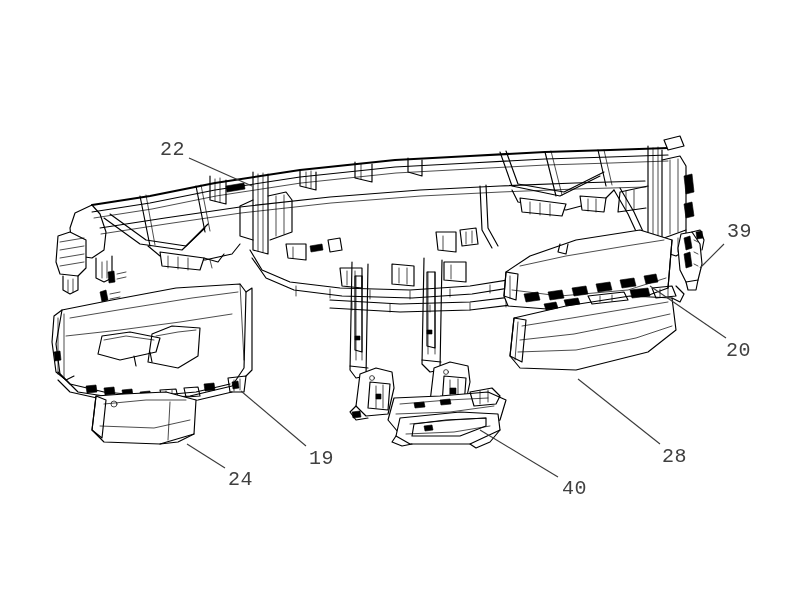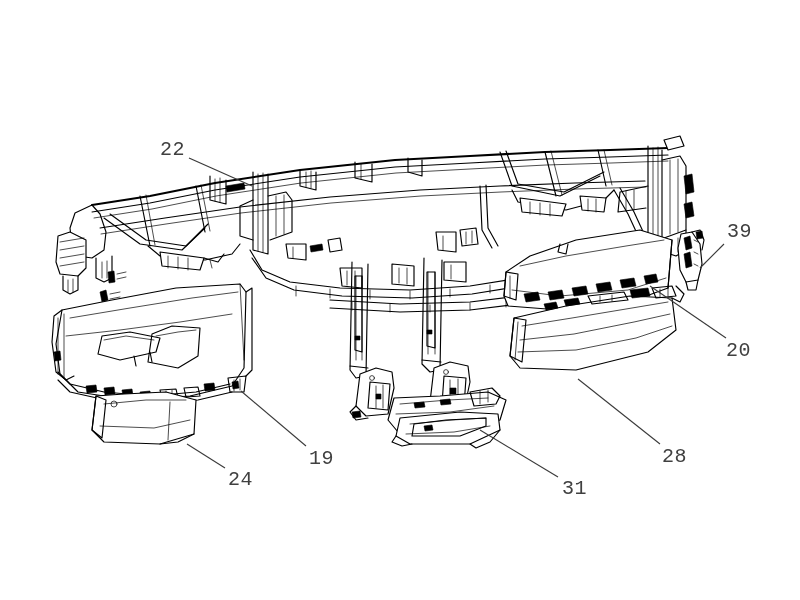--- a/index.html
+++ b/index.html
@@ -296,17 +296,17 @@
       <line class="leader" x1="558" y1="477" x2="480" y2="430"></line>
       <line class="leader" x1="306" y1="446" x2="241" y2="391"></line>
       <line class="leader" x1="225" y1="468" x2="187" y2="444"></line>
     </g>
   </svg>
 
   <div class="callout" style="left:160px; top:140px;">22</div>
   <div class="callout" style="left:727px; top:222px;">39</div>
   <div class="callout" style="left:726px; top:341px;">20</div>
   <div class="callout" style="left:662px; top:447px;">28</div>
-  <div class="callout" style="left:562px; top:479px;">31</div>
+  <div class="callout" style="left:562px; top:479px;">40</div>
   <div class="callout" style="left:309px; top:449px;">19</div>
   <div class="callout" style="left:228px; top:470px;">24</div>
 
 </div>
 
 </body></html>

